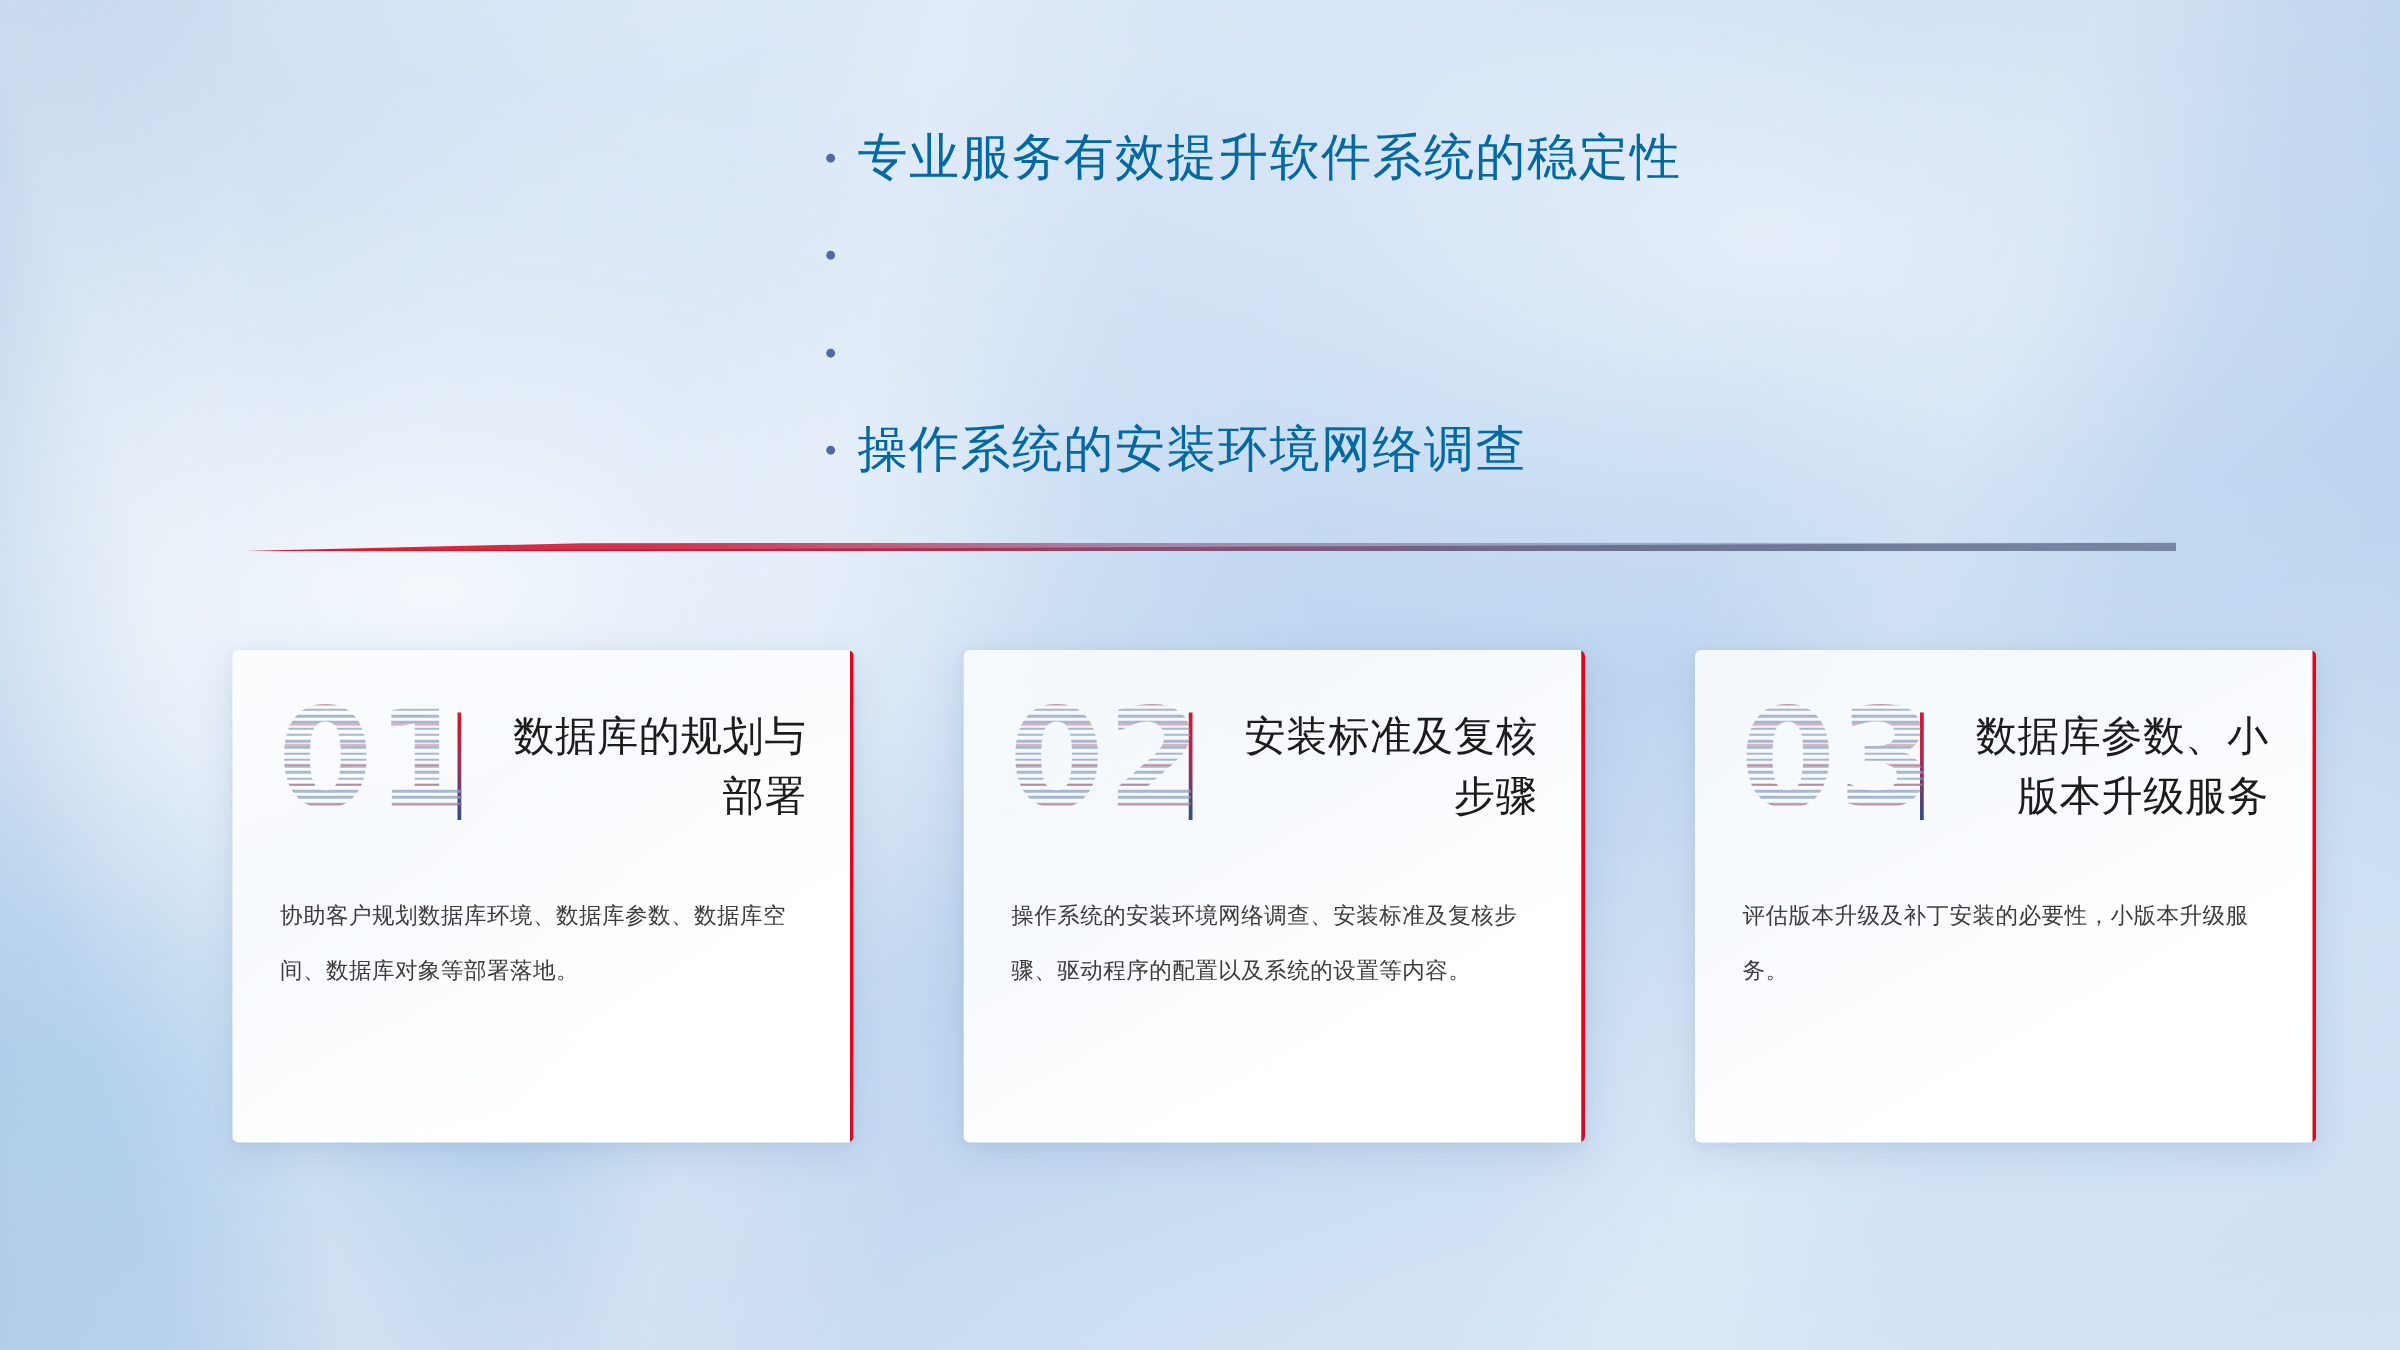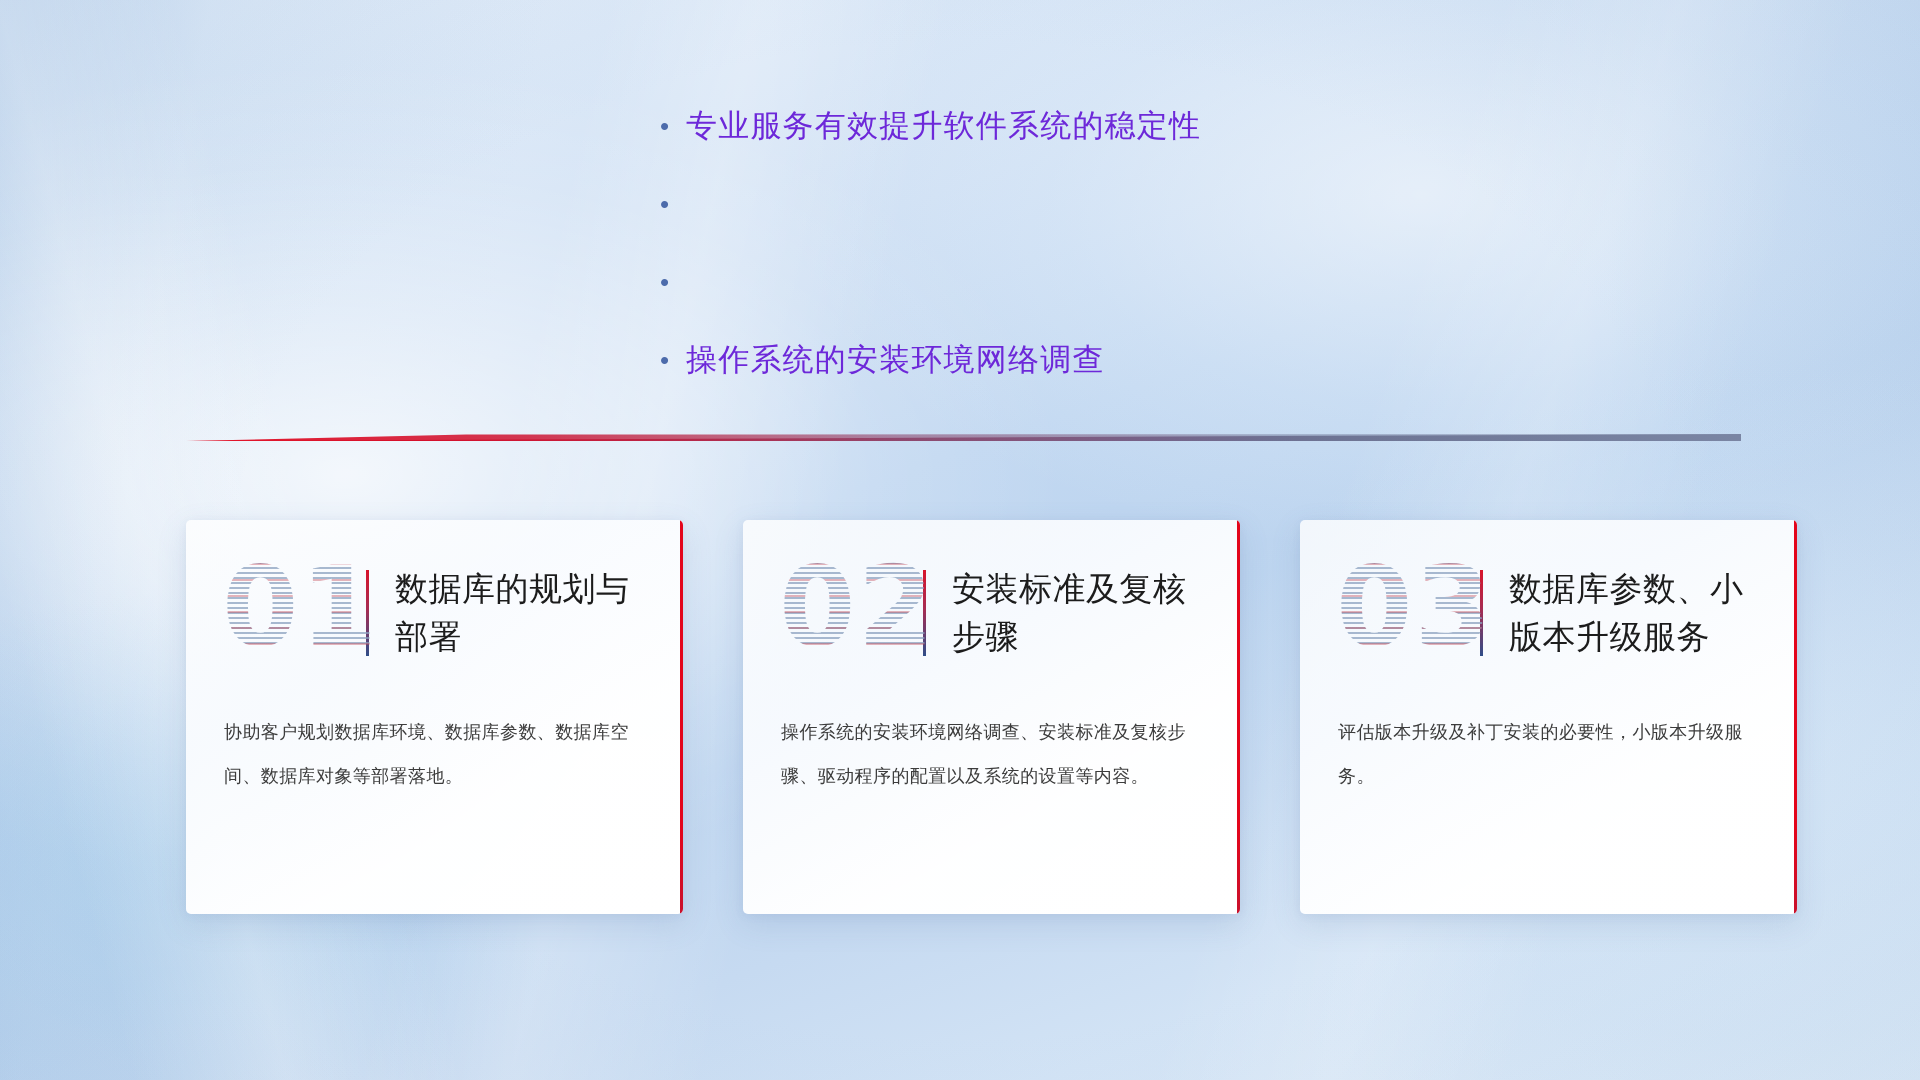--- a/index.html
+++ b/index.html
@@ -72,21 +72,21 @@
   }
   .bullet-row {
     display:flex; align-items:flex-start;
     margin-bottom:32px; height:46px;
   }
   .bullet-dot {
     width:26px; flex:0 0 26px; color:#4c6bab;
     font-size:26px; line-height:44px; text-align:left;
   }
   .bullet-text {
-    font-size:31px; line-height:44px; color:#6d28d9;
+    font-size:40px; line-height:44px; color:#0369a1;
     letter-spacing:1.2px; font-weight:400;
     white-space:nowrap;
   }
 
   
   #divider {
     position:absolute; left:186px; top:430px; width:1555px; height:16px;
   }
   #divider .bar {
     position:absolute; left:0; top:4px; width:100%; height:7px;
@@ -101,21 +101,21 @@
     background:linear-gradient(90deg,
       rgba(227,5,27,0.95) 0%, rgba(206,21,51,0.85) 22%,
       rgba(141,74,112,0.6) 46%, rgba(109,115,147,0.5) 70%,
       rgba(122,133,163,0.45) 100%);
     clip-path: polygon(0% 100%, 18% 8%, 100% 0%, 100% 100%);
   }
 
   
   #cards {
     position:absolute; left:186px; top:520px;
-    display:flex; gap:60px;border-radius:22px;
+    display:flex; gap:88px;border-radius:22px;
   }
   .card {
     position:relative;
     width:497px; height:394px;
     border-radius:5px;
     background:linear-gradient(150deg,
       rgba(255,255,255,0.80) 0%,
       rgba(250,252,255,0.93) 34%,
       rgba(255,255,255,0.99) 68%,
       rgba(255,255,255,1) 100%);
@@ -174,20 +174,21 @@
   .card-rule {
     width:3px; height:86px; flex:0 0 3px;
     margin:0 26px 0 4px;
     background:linear-gradient(180deg,#d8142b 0%,#a72c52 45%,#2f4d88 100%);
   }
   .card-title {
     font-size:33px; line-height:48px;
     color:#1c1c1c; font-weight:400;
     letter-spacing:0.5px;
     max-width:250px;
+    text-align:right;
   }
   .card-body {
     padding:0 36px 0 38px;
     margin-top:4px;
     font-size:18px; line-height:44px;
     color:#3c3c3c; letter-spacing:0.4px;
   }
 </style>
 </head>
 <body>

